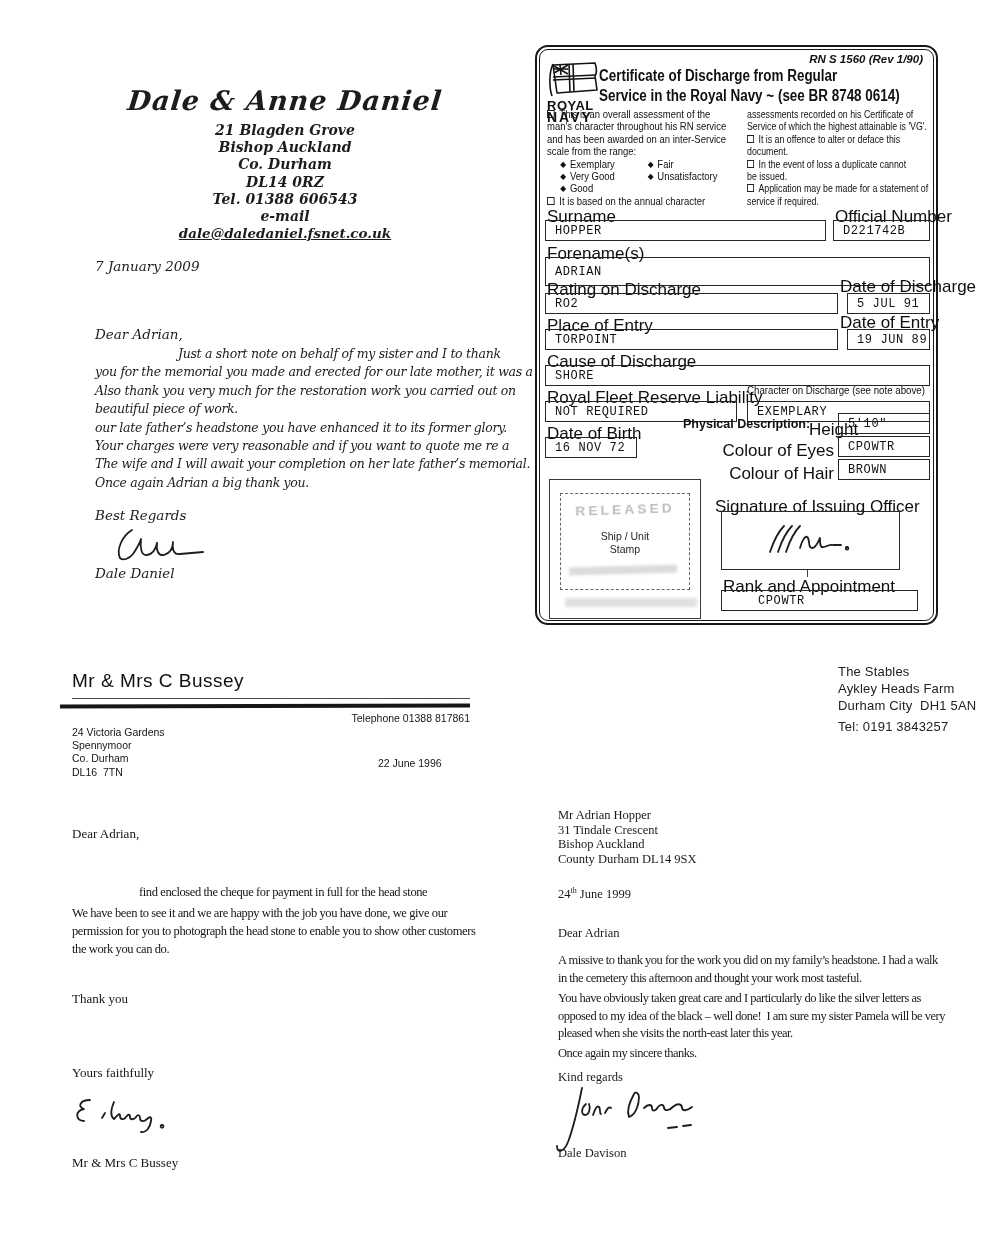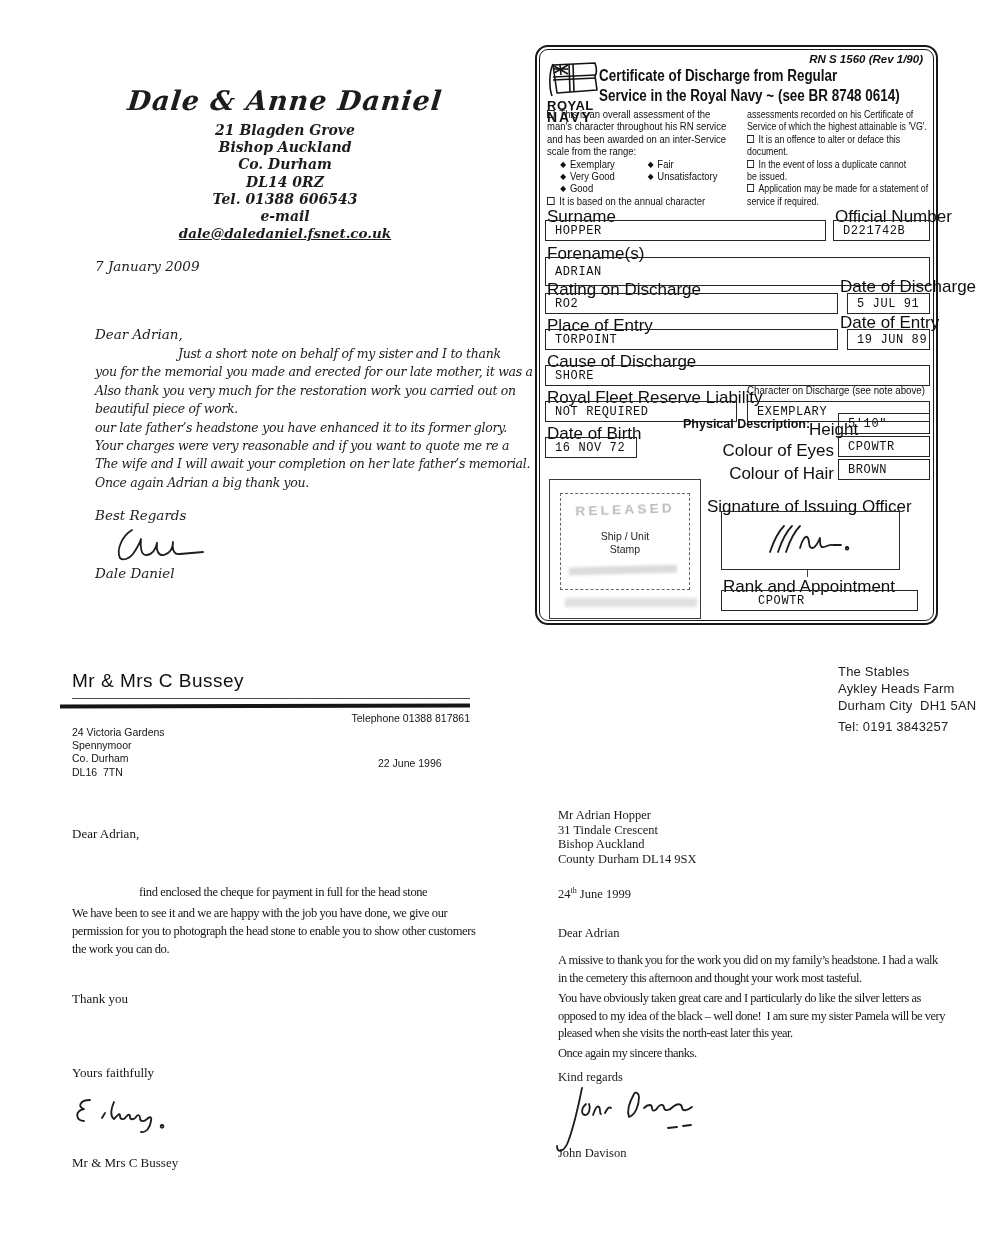--- a/index.html
+++ b/index.html
@@ -66,21 +66,21 @@
   #c-hgt-l{left:274px;top:375px;}
   #c-eye-l{left:180px;top:396px;width:119px;text-align:right;}
   #c-hai-l{left:180px;top:419px;width:119px;text-align:right;}
   .stamp-outer{position:absolute;left:14px;top:434px;width:150px;height:138px;border:1.3px solid #3a3a3a;}
   .stamp-inner{position:absolute;left:10px;top:13px;width:128px;height:95px;border:1.2px dashed #666;}
   .stamp-ghost-top{position:absolute;left:0;top:8px;width:100%;text-align:center;font-weight:700;font-size:13px;
       letter-spacing:3px;color:rgba(45,45,45,.32);filter:blur(.6px);transform:rotate(-2deg) scaleX(1.05);}
   .stamp-label{position:absolute;left:0;top:36px;width:100%;text-align:center;font-size:10.5px;line-height:13px;color:#1d1d1d;}
   .stamp-ghost-bar1{position:absolute;left:8px;top:72px;width:108px;height:8px;background:rgba(0,0,0,.14);filter:blur(1.4px);transform:rotate(-1.5deg);}
   .stamp-ghost-bar2{position:absolute;left:4px;top:104px;width:132px;height:9px;background:rgba(0,0,0,.12);filter:blur(1.6px);}
-  #c-sig-l{left:172px;top:452px;}
+  #c-sig-l{left:180px;top:452px;}
   .sig-box{position:absolute;left:186px;top:466px;width:177px;height:57px;border:1.3px solid #2a2a2a;}
   .sig-tick{position:absolute;left:272px;top:525px;width:1.4px;height:7px;background:#444;}
   #c-rnk-l{left:188px;top:532px;}
   #c-rnk-b{left:186px;top:545px;width:197px;height:21px;padding-left:36px;}
 
   
   .doc-bussey{position:absolute;left:60px;top:668px;width:412px;height:520px;color:#151515;}
   .bz-h1{position:absolute;left:12px;top:2px;font-family:"Liberation Sans",sans-serif;
          font-size:19px;letter-spacing:.5px;color:#101010;}
   .bz-thin{position:absolute;left:12px;top:30px;width:398px;height:1.2px;background:#4a4a4a;}
@@ -322,16 +322,16 @@
     </div>
     <div class="dv-para ln" id="dv-p3">Once again my sincere thanks.</div>
     <div class="dv-closing ln">Kind regards</div>
     <svg class="dv-sig sig" width="180" height="80" viewBox="0 0 180 80">
       <path d="M32 10 C28 30 24 48 18 64 C14 74 7 76 7 68"></path>
       <path d="M36 26 C31 30 31 37 35 37 C39 37 41 30 39 26 M43 37 C45 31 47 27 49 29 C51 31 49 35 51 36 M55 35 C57 31 59 28 61 30"></path>
       <path d="M84 16 C79 25 77 34 79 39 C85 37 89 28 89 19 C89 15 85 13 84 16"></path>
       <path d="M94 30 C98 26 102 26 102 30 C102 34 106 33 108 29 C110 26 114 26 114 30 C115 34 120 32 124 28 C128 25 132 26 132 30 C133 34 138 32 142 29"></path>
       <path d="M118 50 L127 49 M133 48 L141 47"></path>
     </svg>
-    <div class="dv-signed ln">John Davison</div>
+    <div class="dv-signed ln">Dale Davison</div>
   </section>
 
 </div>
 
 </body></html>

